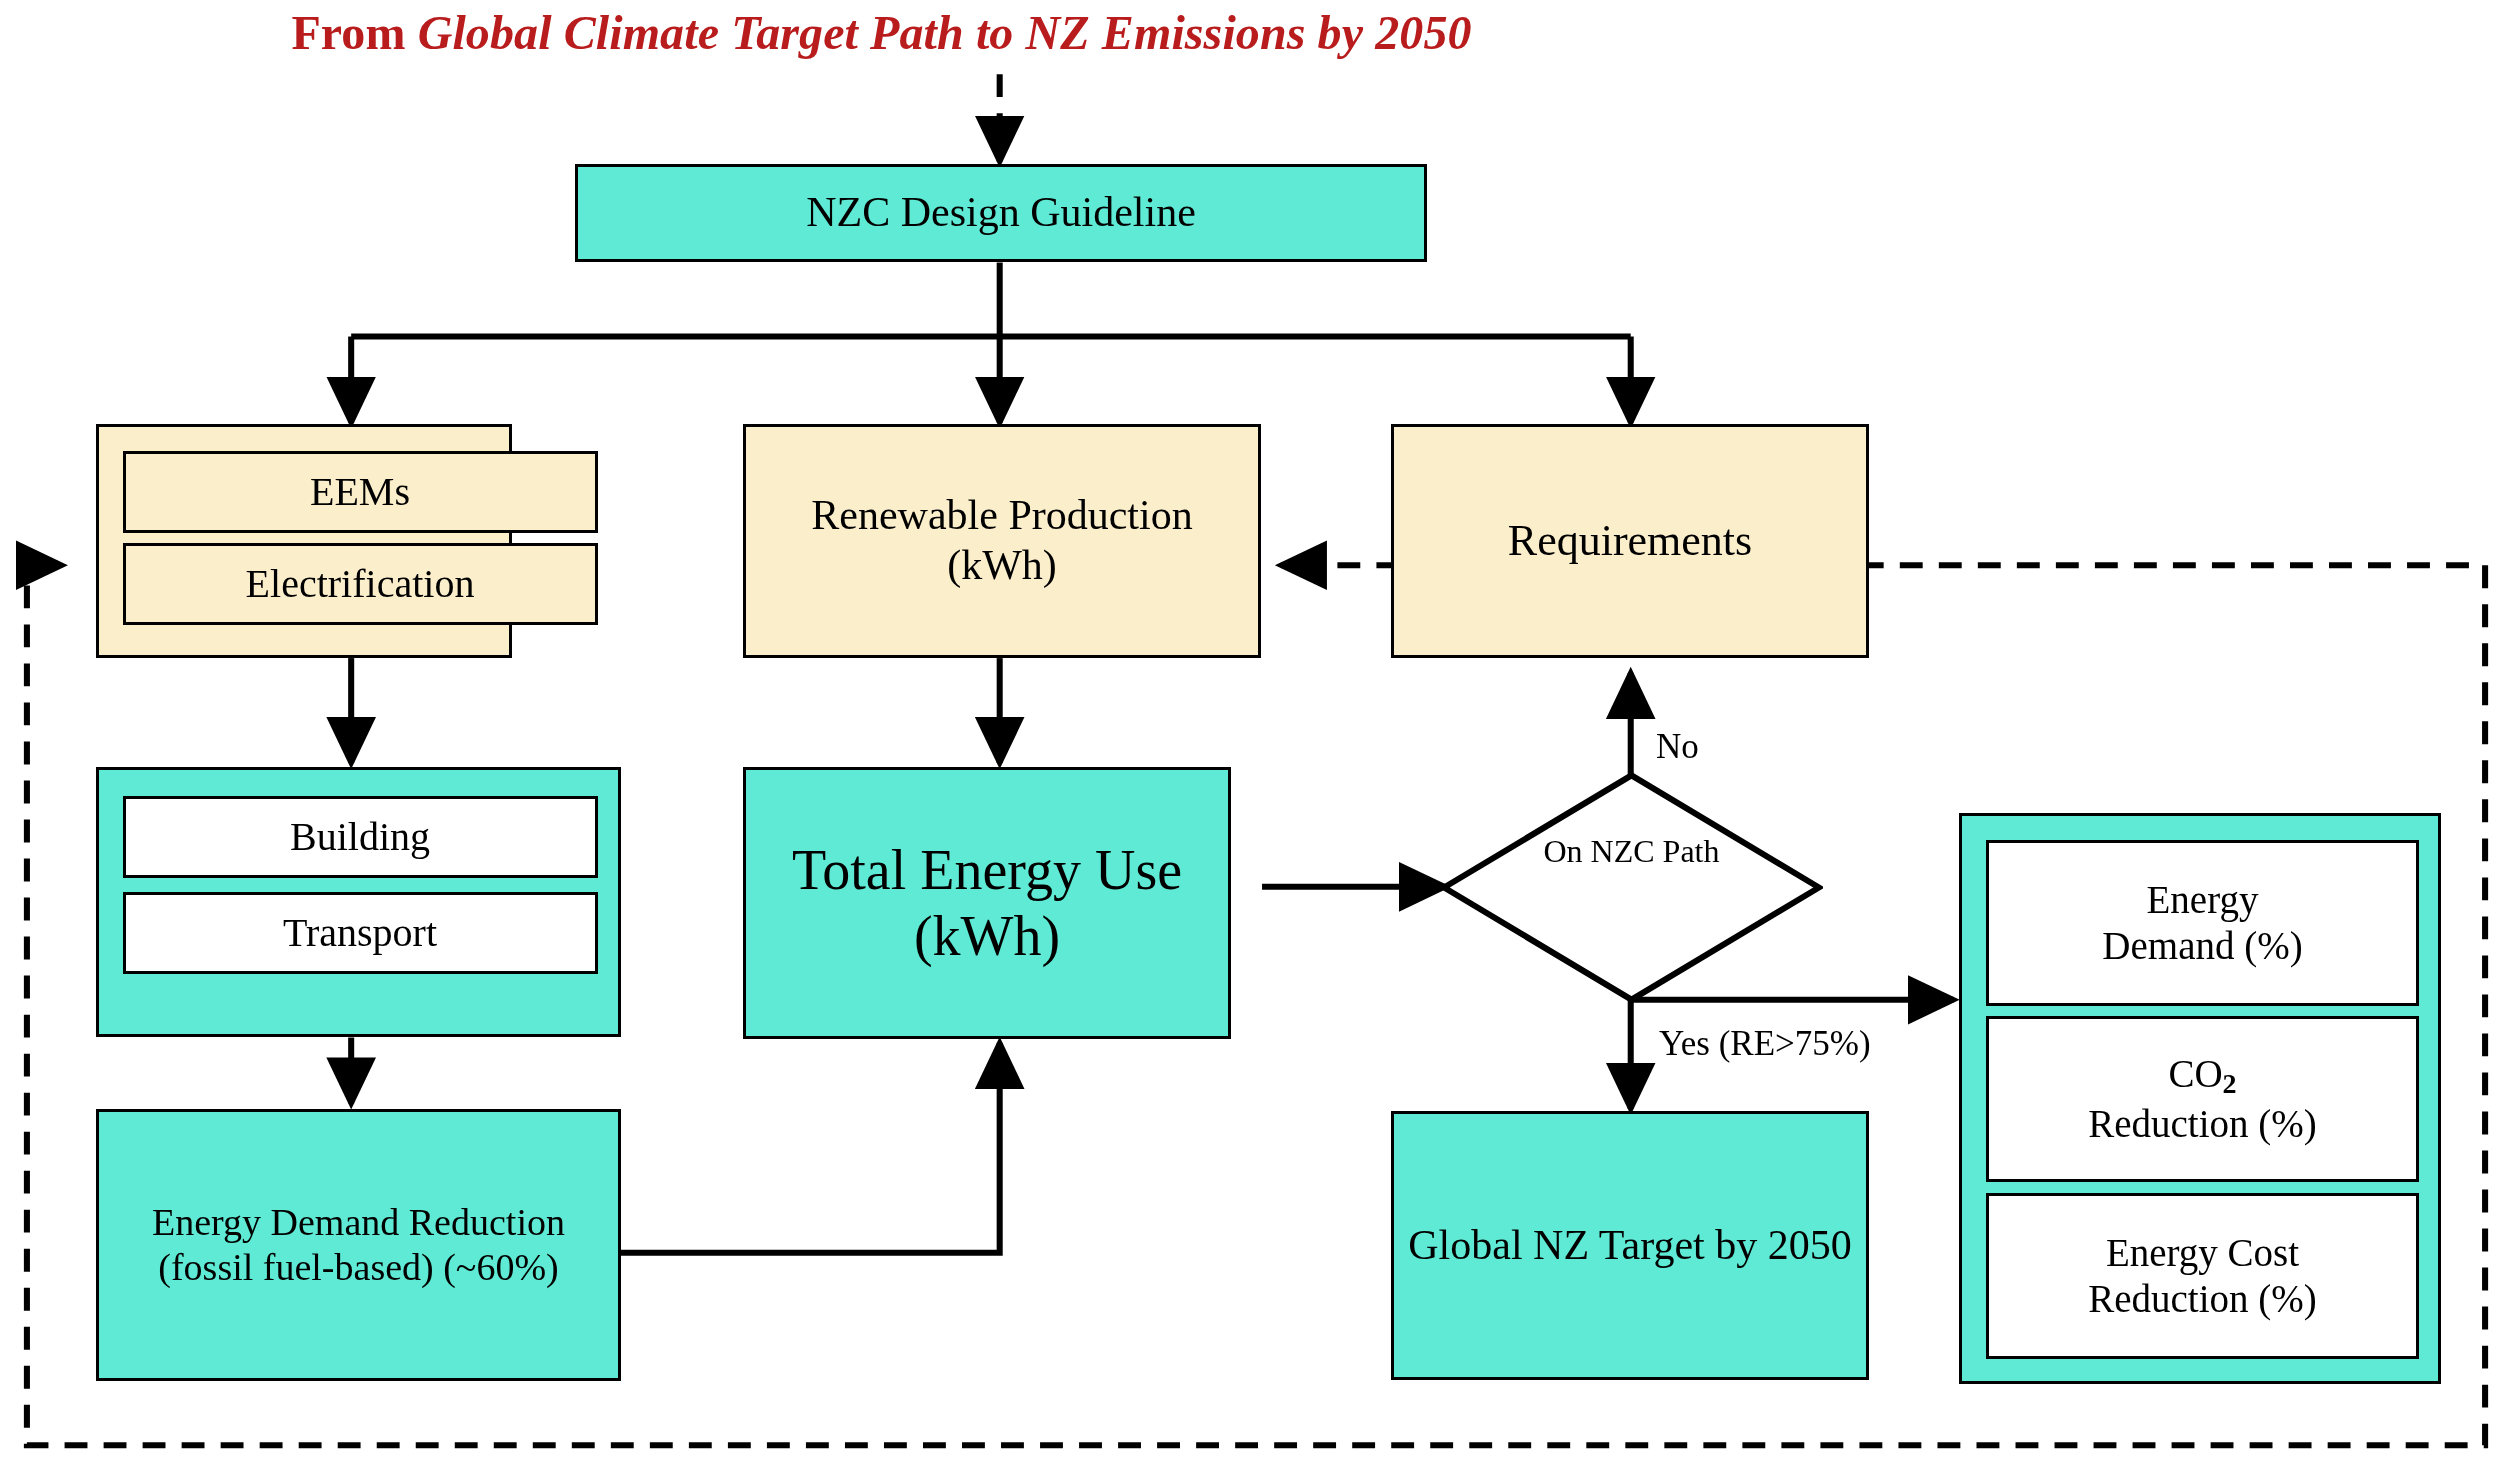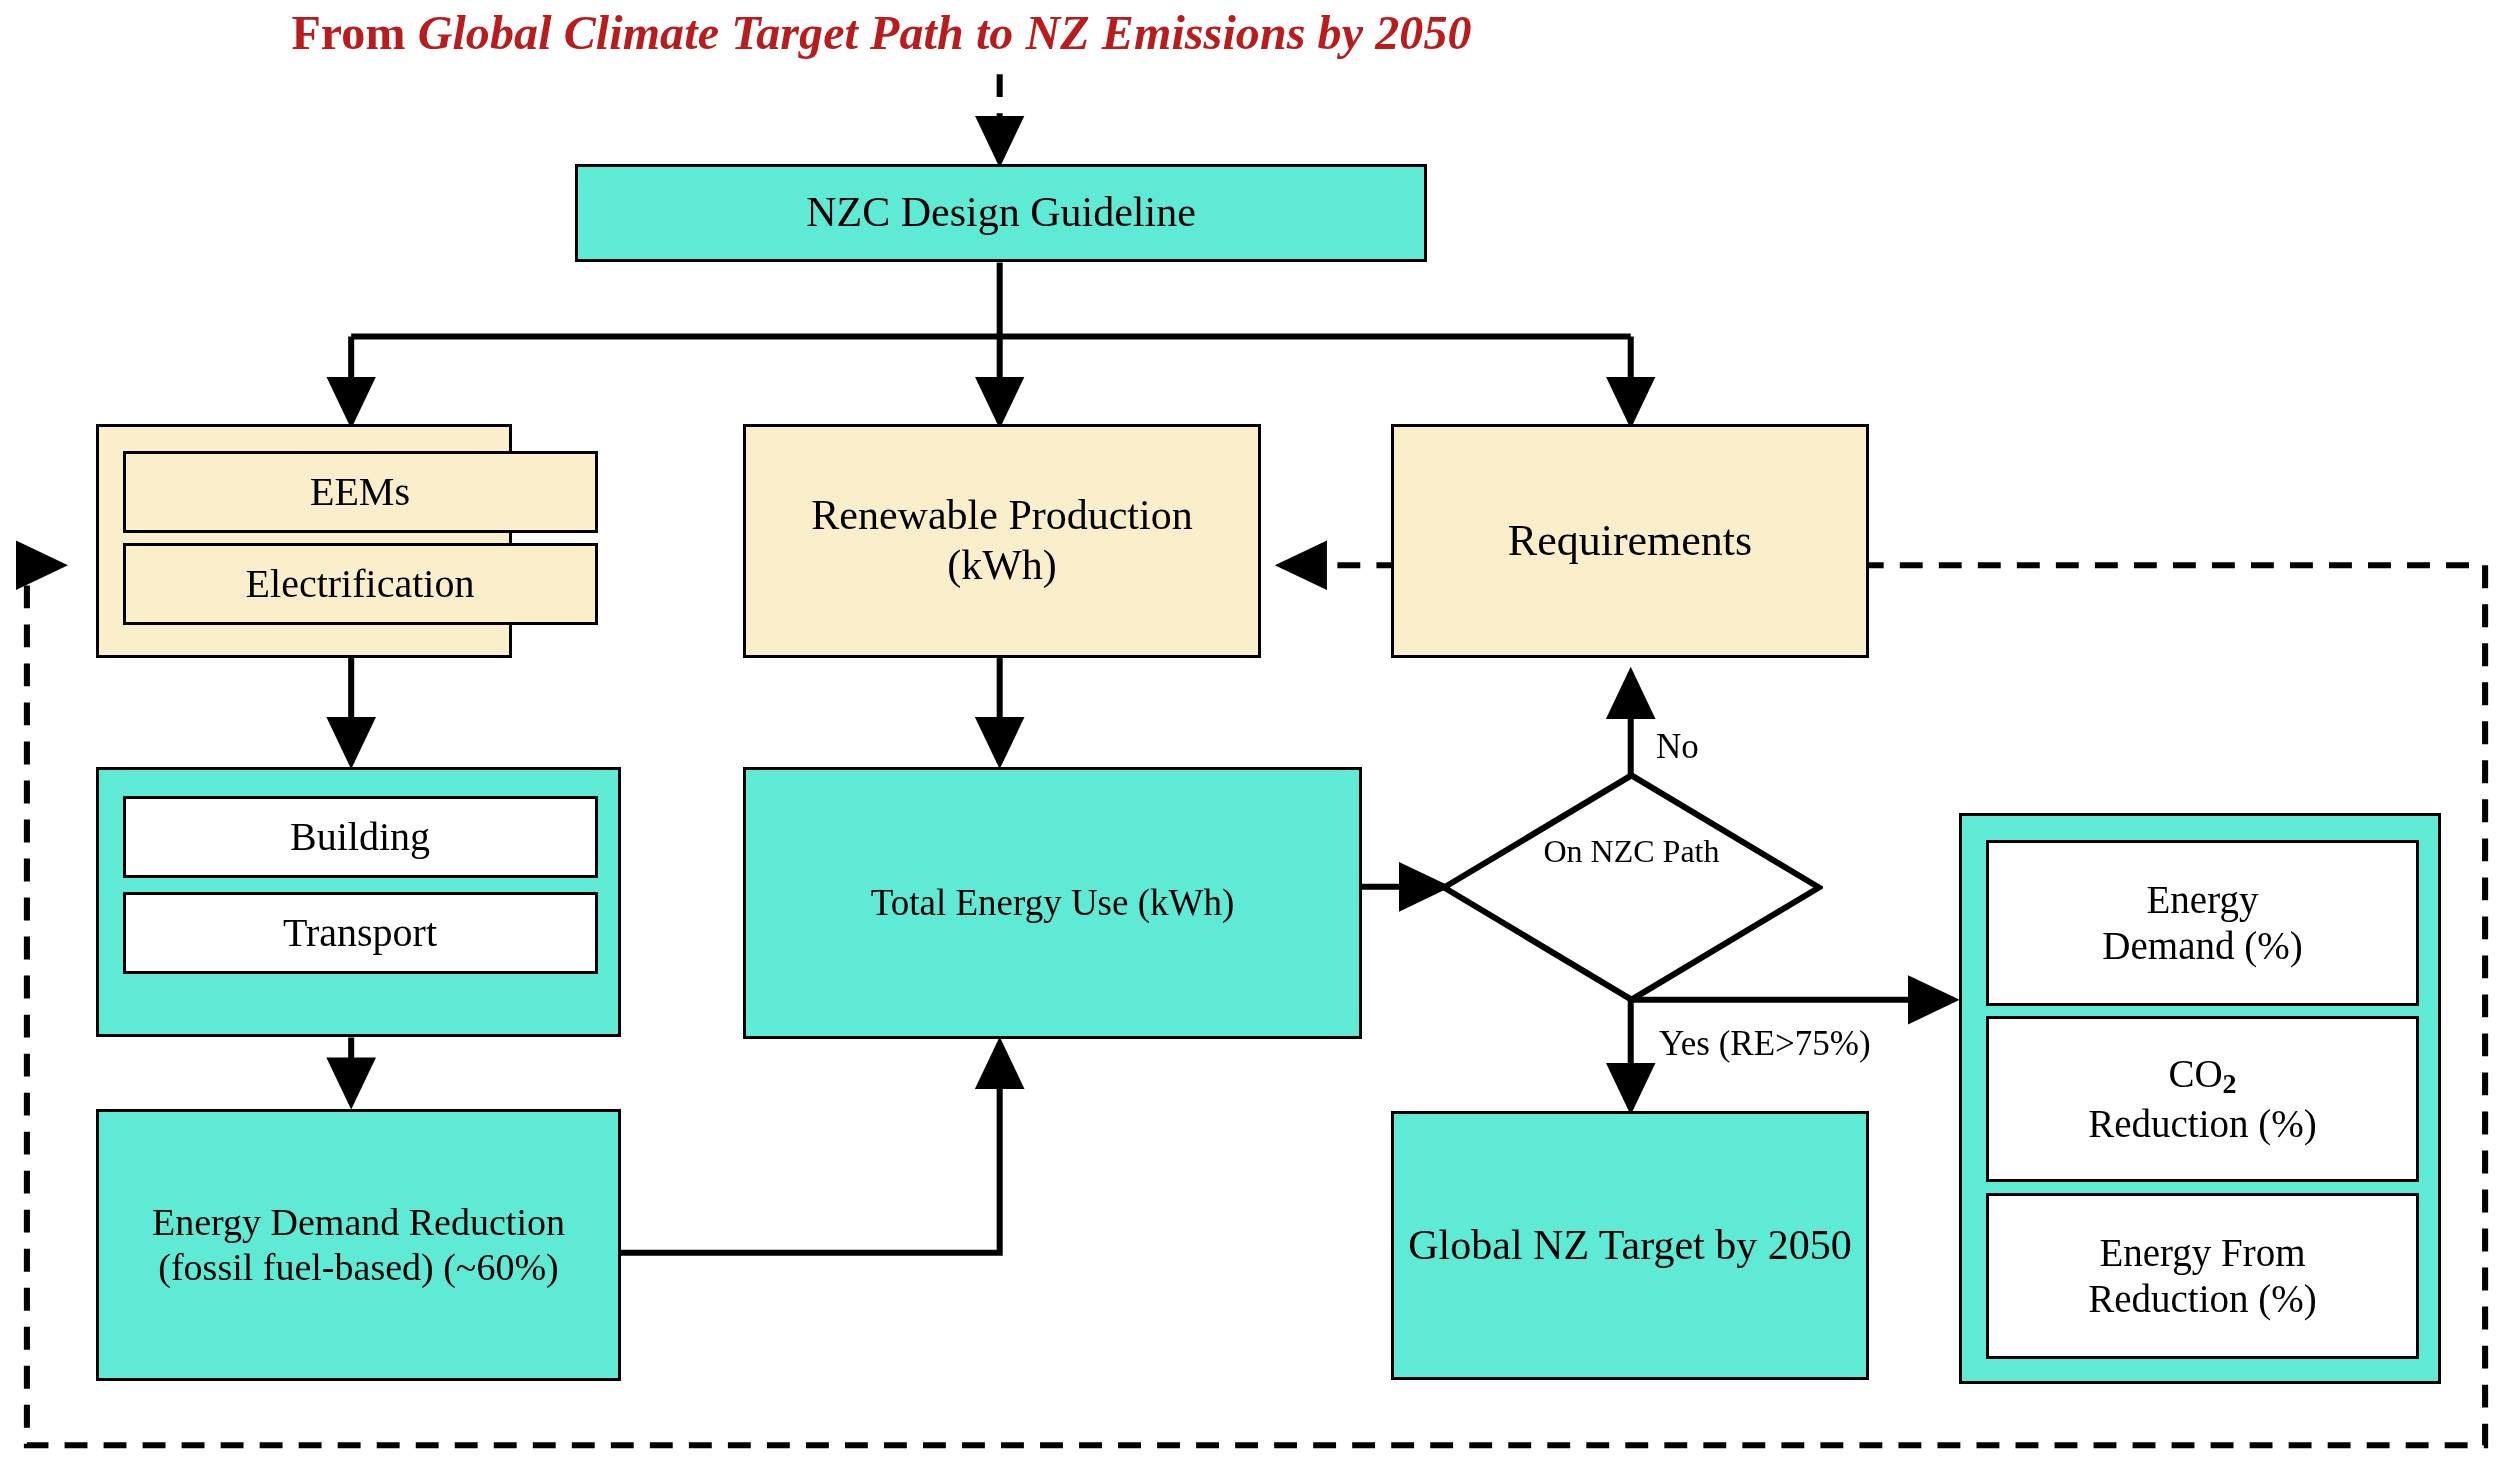--- a/index.html
+++ b/index.html
@@ -155,21 +155,21 @@
   </div>
 
   <div class="node" style="left:96px; top:1109px; width:525px; height:272px; font-size:38px; padding:0 16px;">
     <span>Energy Demand Reduction (fossil fuel-based) (~60%)</span>
   </div>
 
   <div class="node cream" style="left:743px; top:424px; width:518px; height:234px; font-size:42px; padding:0 12px;">
     <span>Renewable Production (kWh)</span>
   </div>
 
-  <div class="node" style="left:743px; top:767px; width:619px; height:272px; font-size:37px; padding:0 16px;">
+  <div class="node" style="left:743px; top:767px; width:488px; height:272px; font-size:56px; padding:0 16px;">
     <span>Total Energy Use (kWh)</span>
   </div>
 
   <div class="node cream" style="left:1391px; top:424px; width:478px; height:234px; font-size:44px;">
     <span>Requirements</span>
   </div>
 
   <svg style="position:absolute; left:1440px; top:771px; width:383px; height:233px;" viewBox="0 0 570 346" xmlns="http://www.w3.org/2000/svg">
     <polygon points="285,6 564,173 285,340 6,173" fill="#ffffff" stroke="#000000" stroke-width="9"></polygon>
   </svg>
@@ -196,20 +196,20 @@
       </span>
     </div>
     <div class="inner" style="left:24px; top:200px; width:433px; height:166px; font-size:39px; padding:0 9.4px;">
       <span>
         <span>CO</span><sub>2</sub><br>
         <span>Reduction (%)</span>
       </span>
     </div>
     <div class="inner" style="left:24px; top:377px; width:433px; height:166px; font-size:39px; padding:0 9.4px;">
       <span>
-        <span>Energy From</span><br>
+        <span>Energy Cost</span><br>
         <span>Reduction (%)</span>
       </span>
     </div>
   </div>
 
 </div>
 
 
 </body></html>

